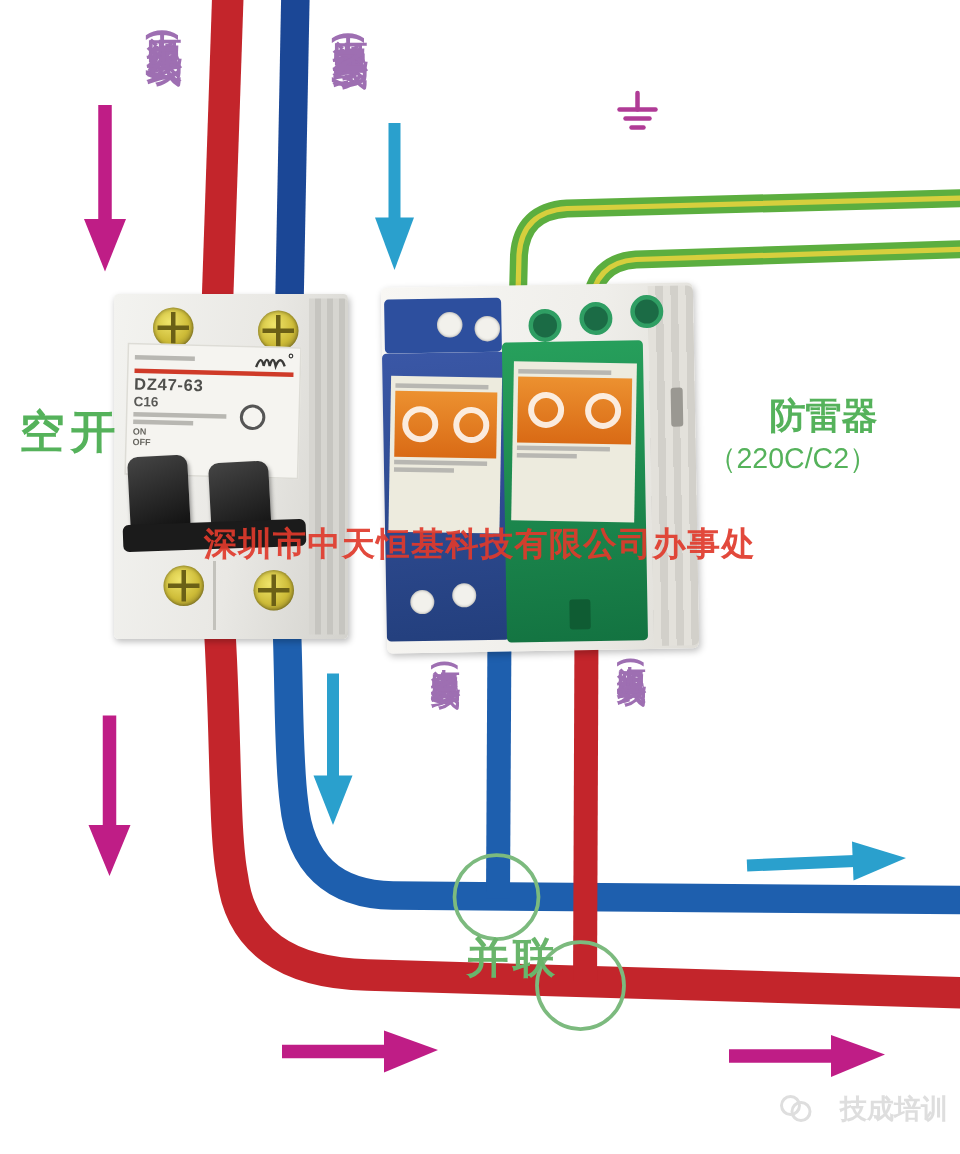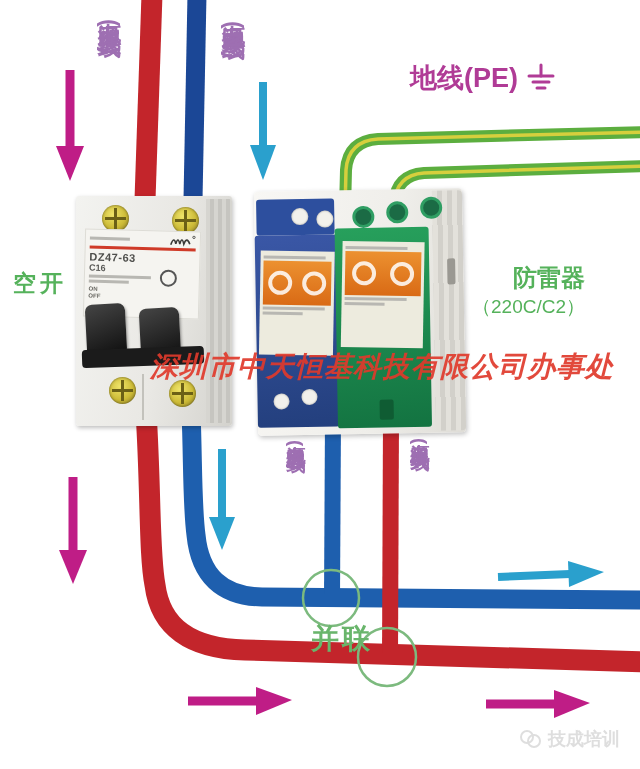--- a/index.html
+++ b/index.html
@@ -7,27 +7,27 @@
          font-family:"Liberation Sans","DejaVu Sans",sans-serif;}
   #wires{position:absolute;left:0;top:0;z-index:1;}
   
   .vlabel{position:absolute;writing-mode:vertical-rl;text-orientation:mixed;
           color:#9e6fb2;font-weight:600;letter-spacing:3px;z-index:6;white-space:nowrap;}
   .vlabel.big{font-size:23px;}
   .vlabel.small{font-size:19px;letter-spacing:2px;}
   .hlabel-ground{position:absolute;left:410px;top:60px;z-index:6;color:#b03b96;
                  font-size:27px;font-weight:600;display:flex;align-items:center;gap:8px;}
   .green-label{position:absolute;color:#55b25b;font-weight:700;z-index:6;}
-  #breaker-name{left:13px;top:268px;font-size:23px;letter-spacing:4px;}
+  #breaker-name{left:13px;top:268px;font-size:30px;letter-spacing:4px;}
   #spd-name{left:472px;top:262px;font-size:24px;text-align:right;line-height:1.35;}
   #spd-name .l2{font-size:19px;font-weight:400;}
   #parallel-label{left:311px;top:620px;font-size:28px;color:#69b56b;letter-spacing:3px;}
-  #company-watermark{position:absolute;left:150px;top:348px;z-index:7;
-      color:rgba(224,57,43,.92);font-size:28px;font-weight:700;white-space:nowrap;letter-spacing:1px;font-style:italic;}
-  #brand-watermark{position:absolute;left:518px;top:727px;z-index:7;display:flex;align-items:center;gap:4px;
+  #company-watermark{position:absolute;left:136px;top:348px;z-index:7;
+      color:rgba(224,57,43,.92);font-size:22px;font-weight:700;white-space:nowrap;letter-spacing:1px;}
+  #brand-watermark{position:absolute;left:518px;top:727px;z-index:7;display:flex;align-items:center;gap:16px;
       color:#dedede;font-size:18px;font-weight:700;white-space:nowrap;}
   
   #breaker{position:absolute;left:76px;top:196px;width:156px;height:230px;z-index:2;}
   #breaker .body{position:absolute;inset:0;border-radius:3px;
       background:linear-gradient(100deg,#f3f3f0 0%,#e9e8e4 55%,#d3d2cd 100%);
       box-shadow:1px 2px 4px rgba(0,0,0,.25);}
   #breaker .side{position:absolute;right:0;top:3px;bottom:3px;width:26px;
       background:repeating-linear-gradient(90deg,#d6d5d0 0 4px,#c6c5c0 4px 8px);border-radius:0 3px 3px 0;}
   .screw{position:absolute;width:27px;height:27px;border-radius:50%;
       background:radial-gradient(circle at 40% 35%,#efe46a,#cdbb37 55%,#978829 90%);
@@ -184,21 +184,20 @@
         <div class="specbar short"></div>
       </div>
       <div class="slot" style="left:42px;top:172px;"></div>
     </div>
   </div>
 
   <div class="vlabel big" style="left:95px;top:4px;">电源线火线(L)</div>
   <div class="vlabel big" style="left:219px;top:6px;">电源线零线(N)</div>
 
   <div class="hlabel-ground">
-    <span>地线(PE)</span>
     <svg class="inline-icon" width="30" height="30" viewBox="0 0 30 30">
       <g stroke="#b03b96" stroke-width="3" stroke-linecap="round">
         <line x1="15" y1="2" x2="15" y2="13"></line>
         <line x1="3" y1="13" x2="27" y2="13"></line>
         <line x1="7" y1="19" x2="23" y2="19"></line>
         <line x1="11" y1="25" x2="19" y2="25"></line>
       </g>
     </svg>
   </div>
 

